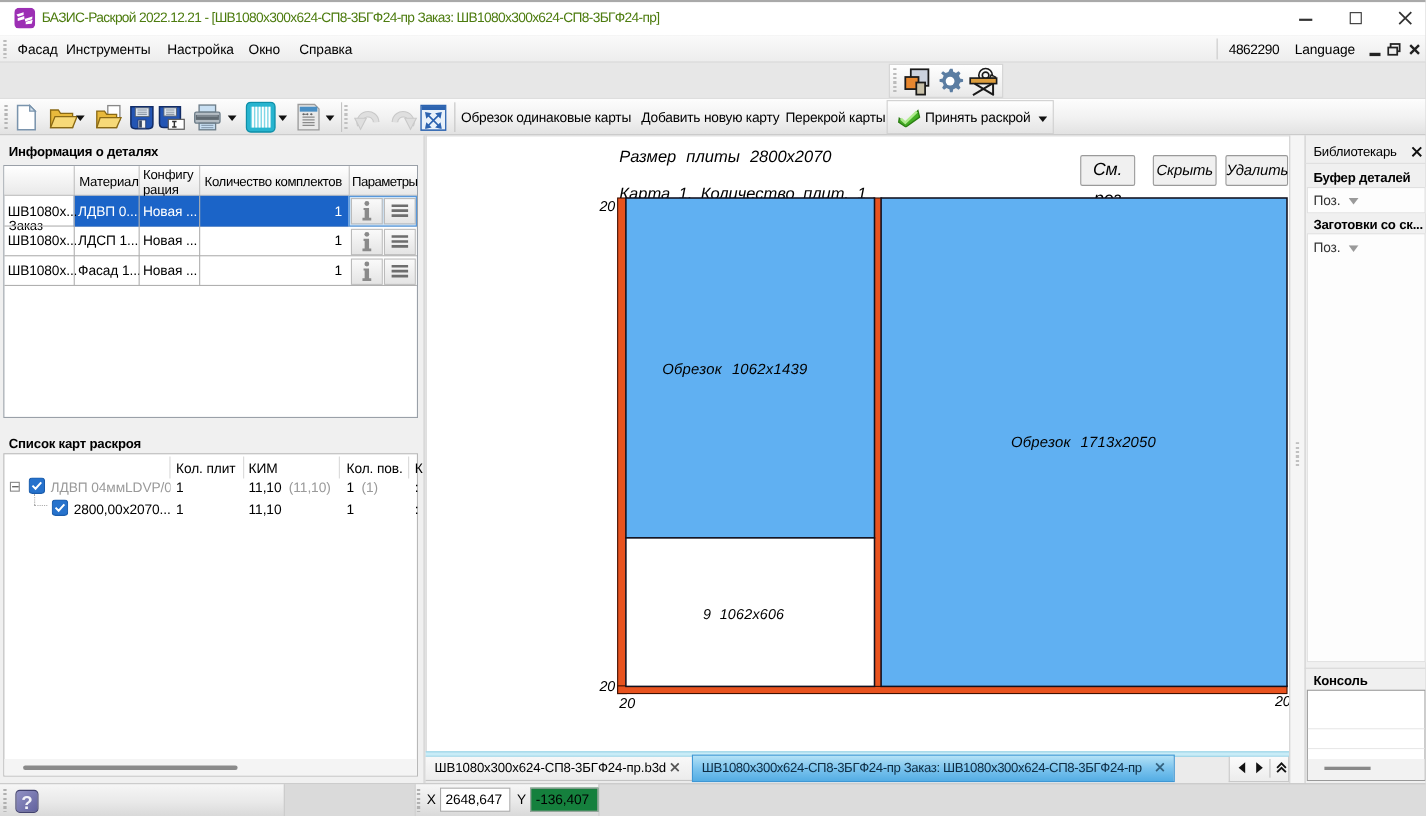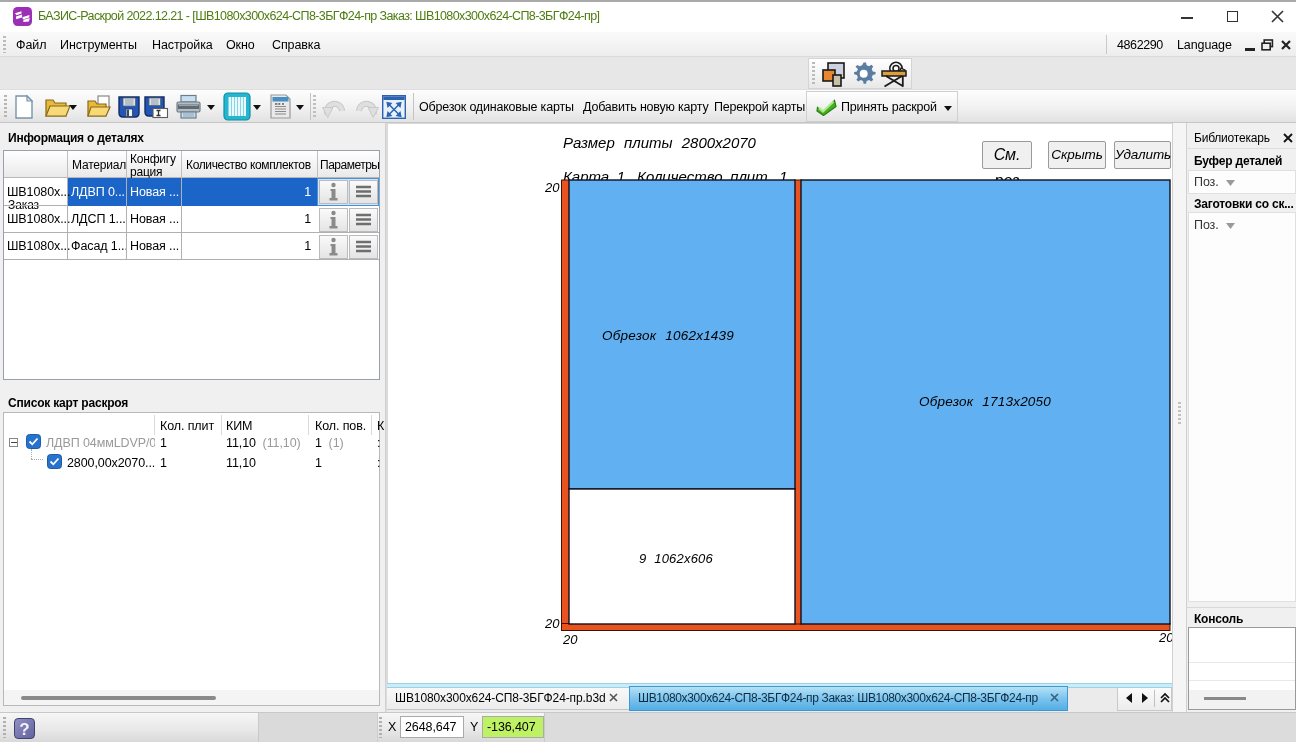--- a/index.html
+++ b/index.html
@@ -28,21 +28,21 @@
 <div class="abs" style="left:1227px;top:11px;width:11px;height:11px;border:1.6px solid #333;"></div>
 
 <svg class="abs" style="left:1271px;top:10px;" width="13" height="13" viewBox="0 0 13 13">
     <path d="M1 1 L12 12 M12 1 L1 12" stroke="#333" stroke-width="1.6"></path>
   </svg>
 
 <div class="abs" style="left:0;top:32px;width:1296px;height:25px;background:linear-gradient(#fafafa,#ededed);border-bottom:1px solid #dadada;"></div>
 
 <div class="abs" style="left:3px;top:36px;width:3px;height:17px;background:repeating-linear-gradient(#bbb 0,#bbb 2px,transparent 2px,transparent 4px);"></div>
 
-<div class="abs" style="left:16px;top:38px;">Файл</div>
+<div class="abs" style="left:16px;top:38px;">Фасад</div>
 
 <div class="abs" style="left:60px;top:38px;">Инструменты</div>
 
 <div class="abs" style="left:152px;top:38px;">Настройка</div>
 
 <div class="abs" style="left:226px;top:38px;">Окно</div>
 
 <div class="abs" style="left:272px;top:38px;">Справка</div>
 
 <div class="abs" style="left:1106px;top:35px;width:1px;height:19px;background:#c9c9c9;"></div>
@@ -479,13 +479,13 @@
 <div class="abs" style="left:378px;top:713px;width:167px;height:29px;background:linear-gradient(#f6f6f6,#e9e9e9 55%,#d9d9d9);border-right:1px solid #c9c9c9;"></div>
 
 <div class="abs" style="left:379px;top:717px;width:3px;height:21px;background:repeating-linear-gradient(#b0b0b0 0,#b0b0b0 2px,transparent 2px,transparent 4px);"></div>
 
 <div class="abs" style="left:388px;top:720px;">X</div>
 
 <div class="abs" style="left:400px;top:716px;width:64px;height:22px;background:#fff;border:1px solid #aaa;line-height:20px;padding-left:4px;">2648,647</div>
 
 <div class="abs" style="left:470px;top:720px;">Y</div>
 
-<div class="abs" style="left:482px;top:716px;width:62px;height:22px;background:#bef264;border:1px solid #aaa;line-height:20px;padding-left:4px;">-136,407</div>
+<div class="abs" style="left:482px;top:716px;width:62px;height:22px;background:#15803d;border:1px solid #aaa;line-height:20px;padding-left:4px;">-136,407</div>
 
 </body></html>

